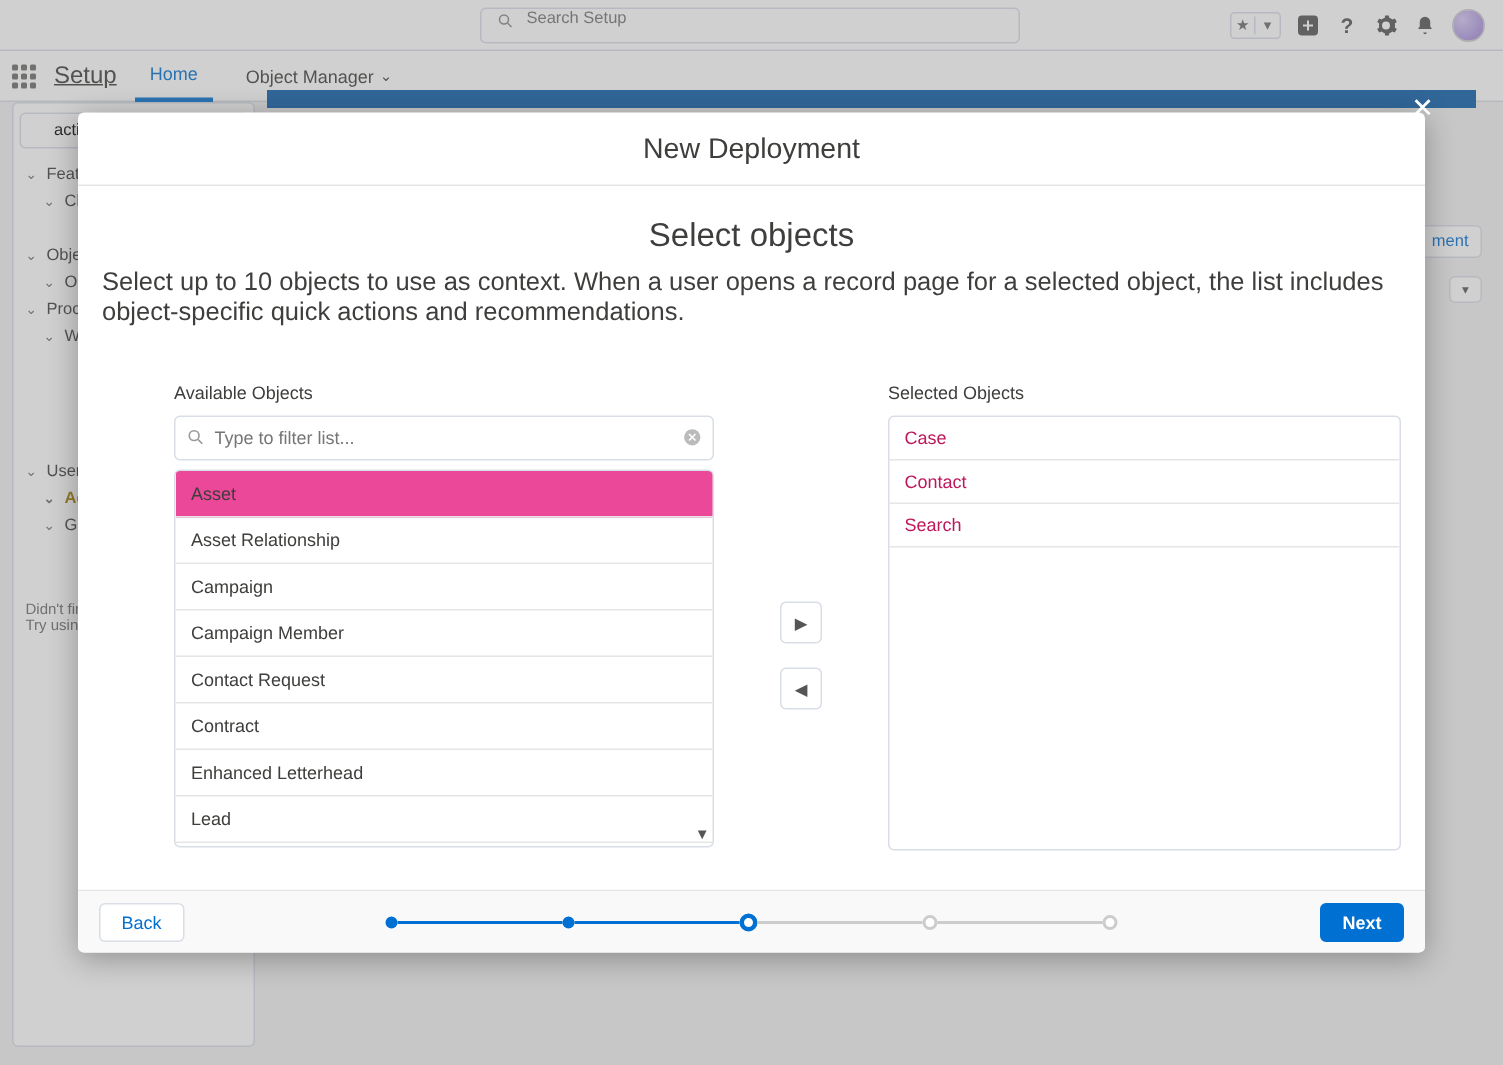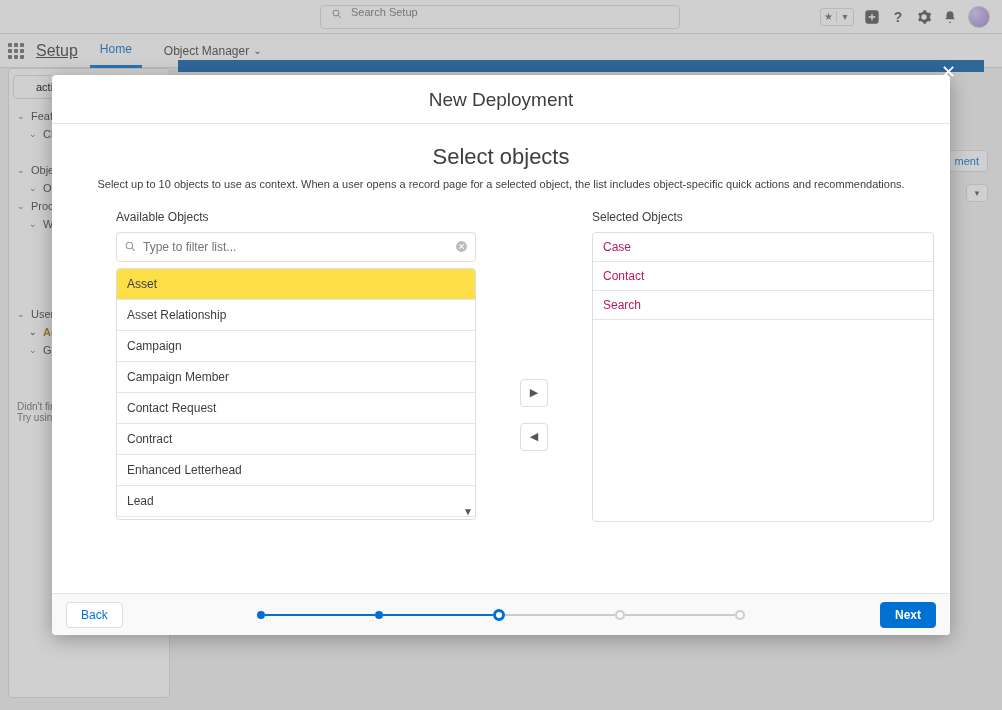--- a/index.html
+++ b/index.html
@@ -47,38 +47,38 @@
   
   .overlay { position:absolute; inset:0; background:rgba(120,120,120,0.35); }
 
   
   .modal { position:absolute; top:75px; left:52px; width:898px; height:560px; background:#fff; border-radius:4px; box-shadow:0 4px 20px rgba(0,0,0,0.3); display:flex; flex-direction:column; }
   .modal-close { position:absolute; top:-14px; right:-6px; color:#fff; font-size:18px; cursor:pointer; }
   .modal-header { text-align:center; padding:14px 0 12px; border-bottom:1px solid #e5e5e5; }
   .modal-title { font-size:19px; color:#3e3e3c; font-weight:400; }
   .modal-body { flex:1; padding:20px 16px 4px; display:flex; flex-direction:column; overflow:hidden; }
   .section-title { text-align:center; font-size:22px; color:#3e3e3c; margin-bottom:8px; }
-  .section-desc { text-align:center; font-size:11px; color:#3e3e3c; margin-bottom:20px; }
+  .section-desc { font-size:17px; color:#3e3e3c; margin-bottom:37px; }
 
   .dual-list { display:flex; gap:10px; flex:1; min-height:0; }
   .col { display:flex; flex-direction:column;padding-left:48px; }
   .col-left { width:408px; }
   .col-mid { width:36px; display:flex; flex-direction:column; align-items:center; justify-content:center; gap:16px; padding-top:30px; }
   .col-right { flex:1; }
   .col-label { font-size:12px; color:#3e3e3c; margin-bottom:8px; }
 
   .filter-box { position:relative; margin-bottom:6px; }
   .filter-box input { width:100%; height:30px; border:1px solid #d8dde6; border-radius:4px; padding:0 28px 0 26px; font-size:12px; color:#706e6b; outline:none; }
   .filter-box .si { position:absolute; left:8px; top:8px; }
   .filter-box .ci { position:absolute; right:8px; top:8px; cursor:pointer; }
 
   .list-box { border:1px solid #d8dde6; border-radius:4px; overflow:hidden; position:relative; }
   .list-scroll { height:250px; overflow-y:auto; }
   .list-item { font-size:12px; color:#3e3e3c; padding:8px 10px; border-bottom:1px solid #e5e5e5; cursor:pointer; }
-  .list-item:hover, .list-item.hover { background:#fde047; }
+  .list-item:hover, .list-item.hover { background:#ec4899; }
   .drop-arrow { position:absolute; bottom:2px; right:2px; font-size:10px; color:#555; pointer-events:none; }
 
   .sel-box { border:1px solid #d8dde6; border-radius:4px; height:290px; }
   .sel-item { font-size:12px; color:#be185d; padding:7px 10px; border-bottom:1px solid #e5e5e5; }
 
   .move-btn { width:28px; height:28px; border:1px solid #d8dde6; border-radius:4px; background:#fff; display:flex; align-items:center; justify-content:center; font-size:11px; color:#555; cursor:pointer; }
 
   .modal-footer { height:42px; border-top:1px solid #e5e5e5; background:#f9f9f9; display:flex; align-items:center; padding:0 14px; position:relative; border-radius:0 0 4px 4px; }
   .btn { height:26px; padding:0 14px; border-radius:4px; font-size:12px; cursor:pointer; border:1px solid #d8dde6; background:#fff; color:#0070d2; }
   .btn-primary { background:#0070d2; color:#fff; border-color:#0070d2; margin-left:auto; font-weight:bold; }

